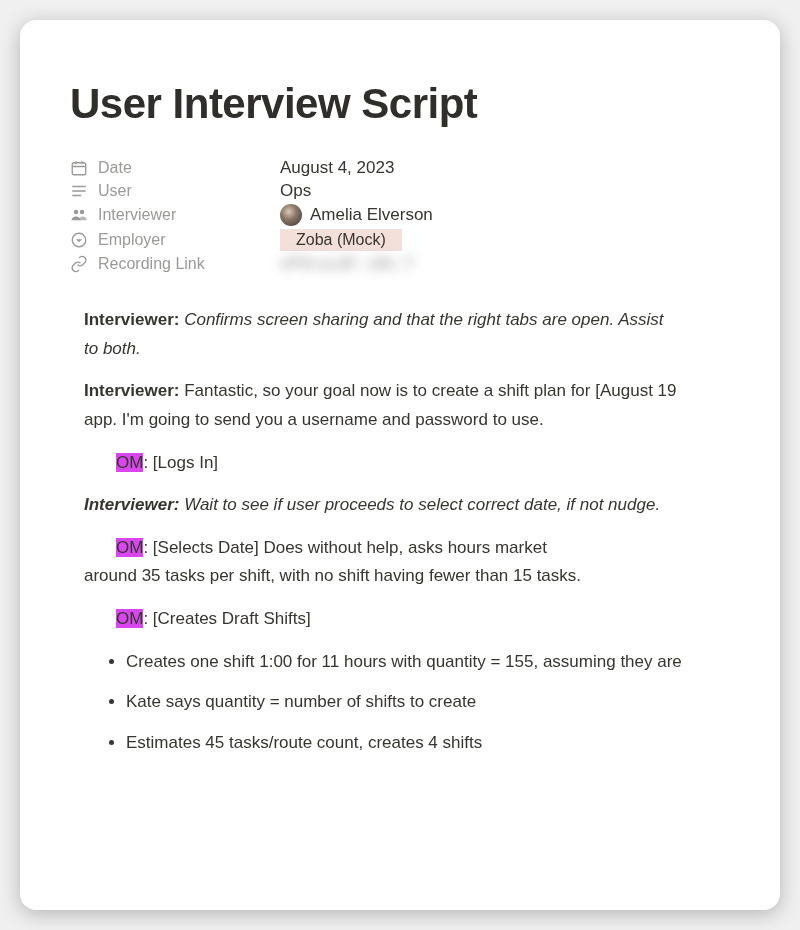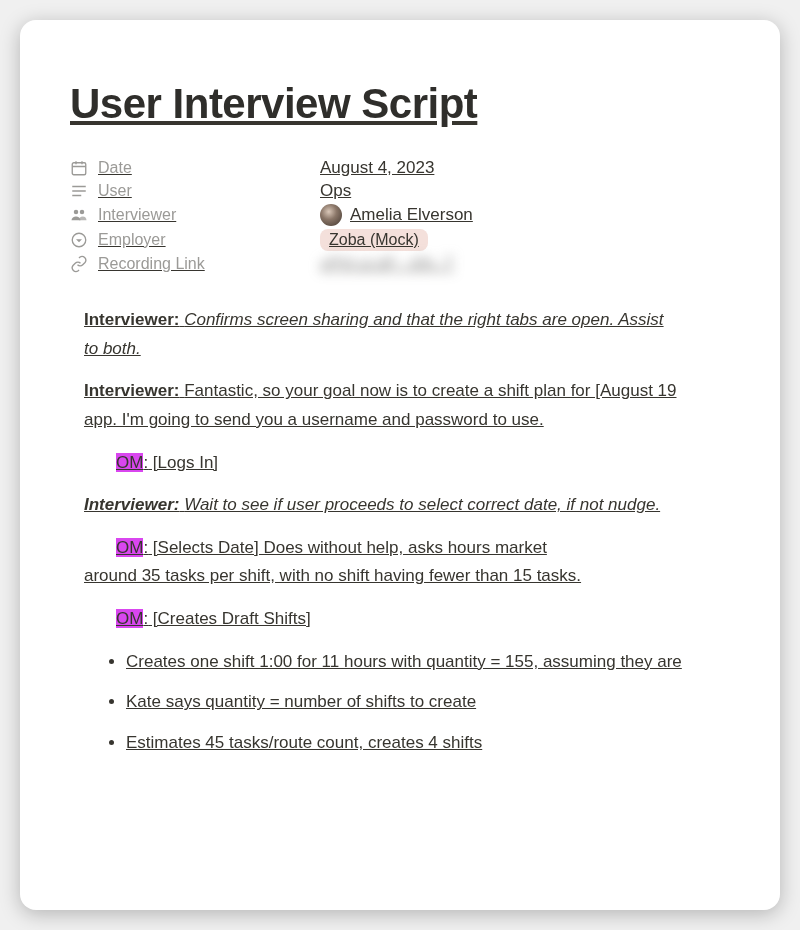--- a/index.html
+++ b/index.html
@@ -12,21 +12,20 @@
   }
   .page {
     width: 760px;
     height: 890px;
     background: #fff;
     border-radius: 16px;
     box-shadow: 0 4px 20px rgba(0,0,0,0.25);
     padding: 60px 0 0 50px;
     overflow: hidden;
     position: relative;
-    text-decoration: underline;
   }
   .title {
     font-size: 42px;
     font-weight: 800;
     color: #2f2e2b;
     margin: 0 0 30px 0;
     letter-spacing: -0.5px;
   }
   .props {
     display: grid;
@@ -40,35 +39,34 @@
     gap: 10px;
     color: #9b9a97;
     font-size: 16px;
   }
   .prop-key svg { flex-shrink: 0; }
   .prop-val {
     display: flex;
     align-items: center;
     font-size: 17px;
     color: #37352f;
-    margin-left: 40px;
   }
   .avatar {
     width: 22px;
     height: 22px;
     border-radius: 50%;
     background: radial-gradient(circle at 40% 35%, #d9c7b8 0%, #8a7668 40%, #3f352d 100%);
     margin-right: 8px;
     flex-shrink: 0;
   }
   .tag {
     background: #f4e0db;
     color: #37352f;
-    padding: 2px 9px;
-    border-radius: 8px;
+    padding: 2px 16px;
+    border-radius: 0;
     font-size: 16px;
   }
   .blurred {
     filter: blur(6px);
     color: #888;
     user-select: none;
   }
   .body {
     padding-left: 14px;
     font-size: 17px;

